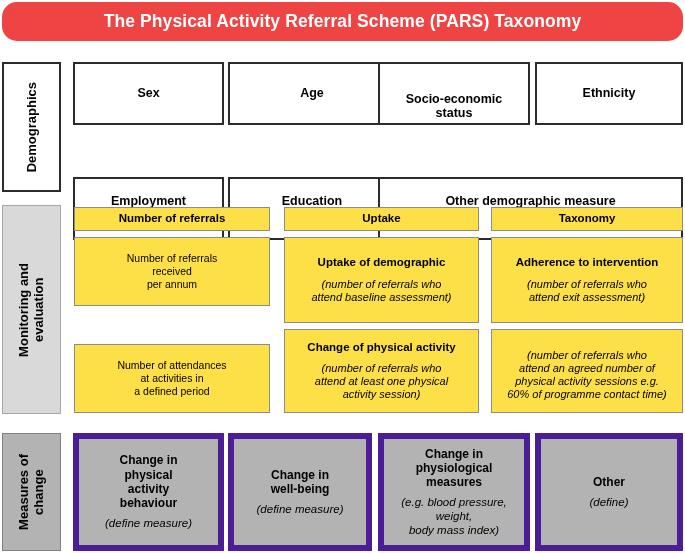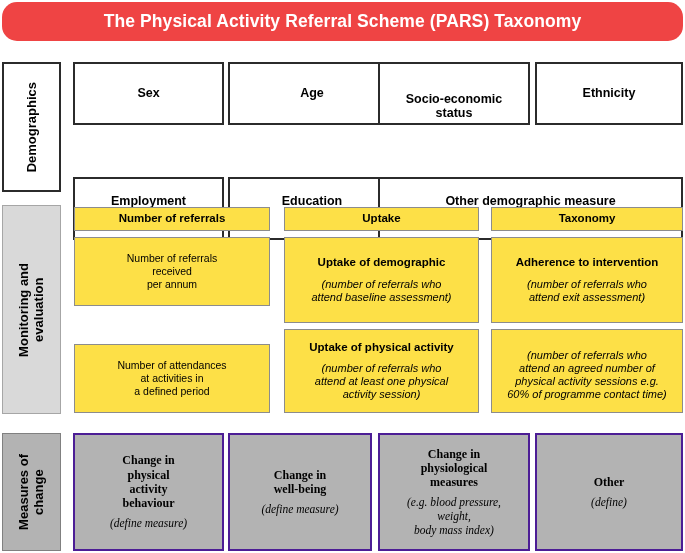--- a/index.html
+++ b/index.html
@@ -124,22 +124,21 @@
     background: #fde047;
     border: 1px solid #8c8c8c;
   }
   .cell.light .hd { font-size: 11.5px; }
   .cell.light .sub { font-size: 11px; margin-top: 8px; }
   .cell.light .body { font-size: 10.5px; }
 
   
   .cell.mid {
     background: #b3b3b3;
-    border: 2px solid #4c1d95;
-    font-family: Liberation Serif, serif;
+    border: 6px solid #4c1d95;
   }
   .cell.mid .hd { font-size: 12px; }
   .cell.mid .sub { font-size: 11.5px; margin-top: 7px; }
 
   
   .d-r1 { top: 62px;  height: 63px; }
   .d-r2 { top: 129px; height: 63px; margin-top: 48px; }
   .d-c1 { left: 73px;  width: 151px; }
   .d-c2 { left: 228px; width: 168px; }
   .d-c3 { left: 378px; width: 152px; justify-content: flex-end; }
@@ -230,21 +229,21 @@
 
   <div class="cell light m-c2 m-a">
     <div class="hd">Uptake</div>
   </div>
   <div class="cell light m-c2 m-big1">
     <div class="hd">Uptake of demographic</div>
     <div class="sub">(number of referrals who
 attend baseline assessment)</div>
   </div>
   <div class="cell light m-c2 m-big2">
-    <div class="hd">Uptake of physical activity</div>
+    <div class="hd">Change of physical activity</div>
     <div class="sub">(number of referrals who
 attend at least one physical
 activity session)</div>
   </div>
 
   <div class="cell light m-c3 m-a">
     <div class="hd">Taxonomy</div>
   </div>
   <div class="cell light m-c3 m-big1">
     <div class="hd">Adherence to intervention</div>

